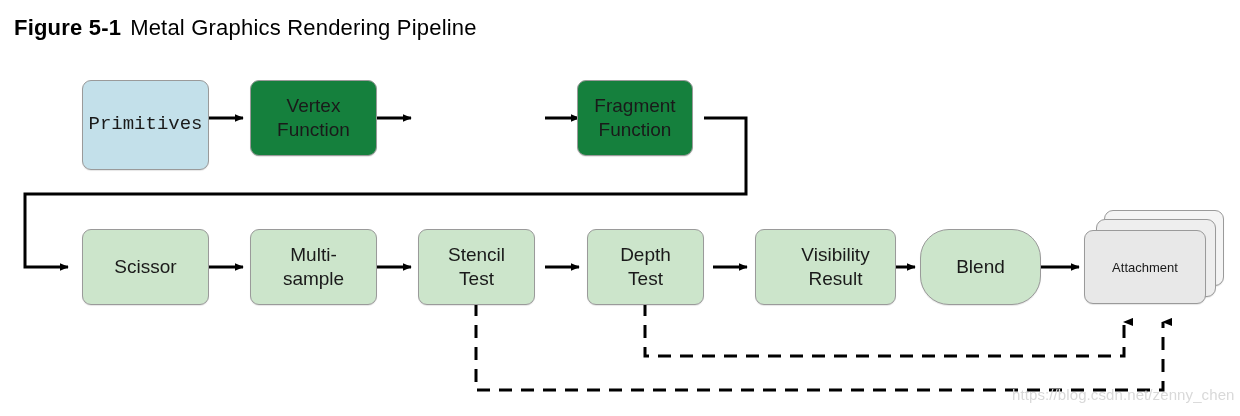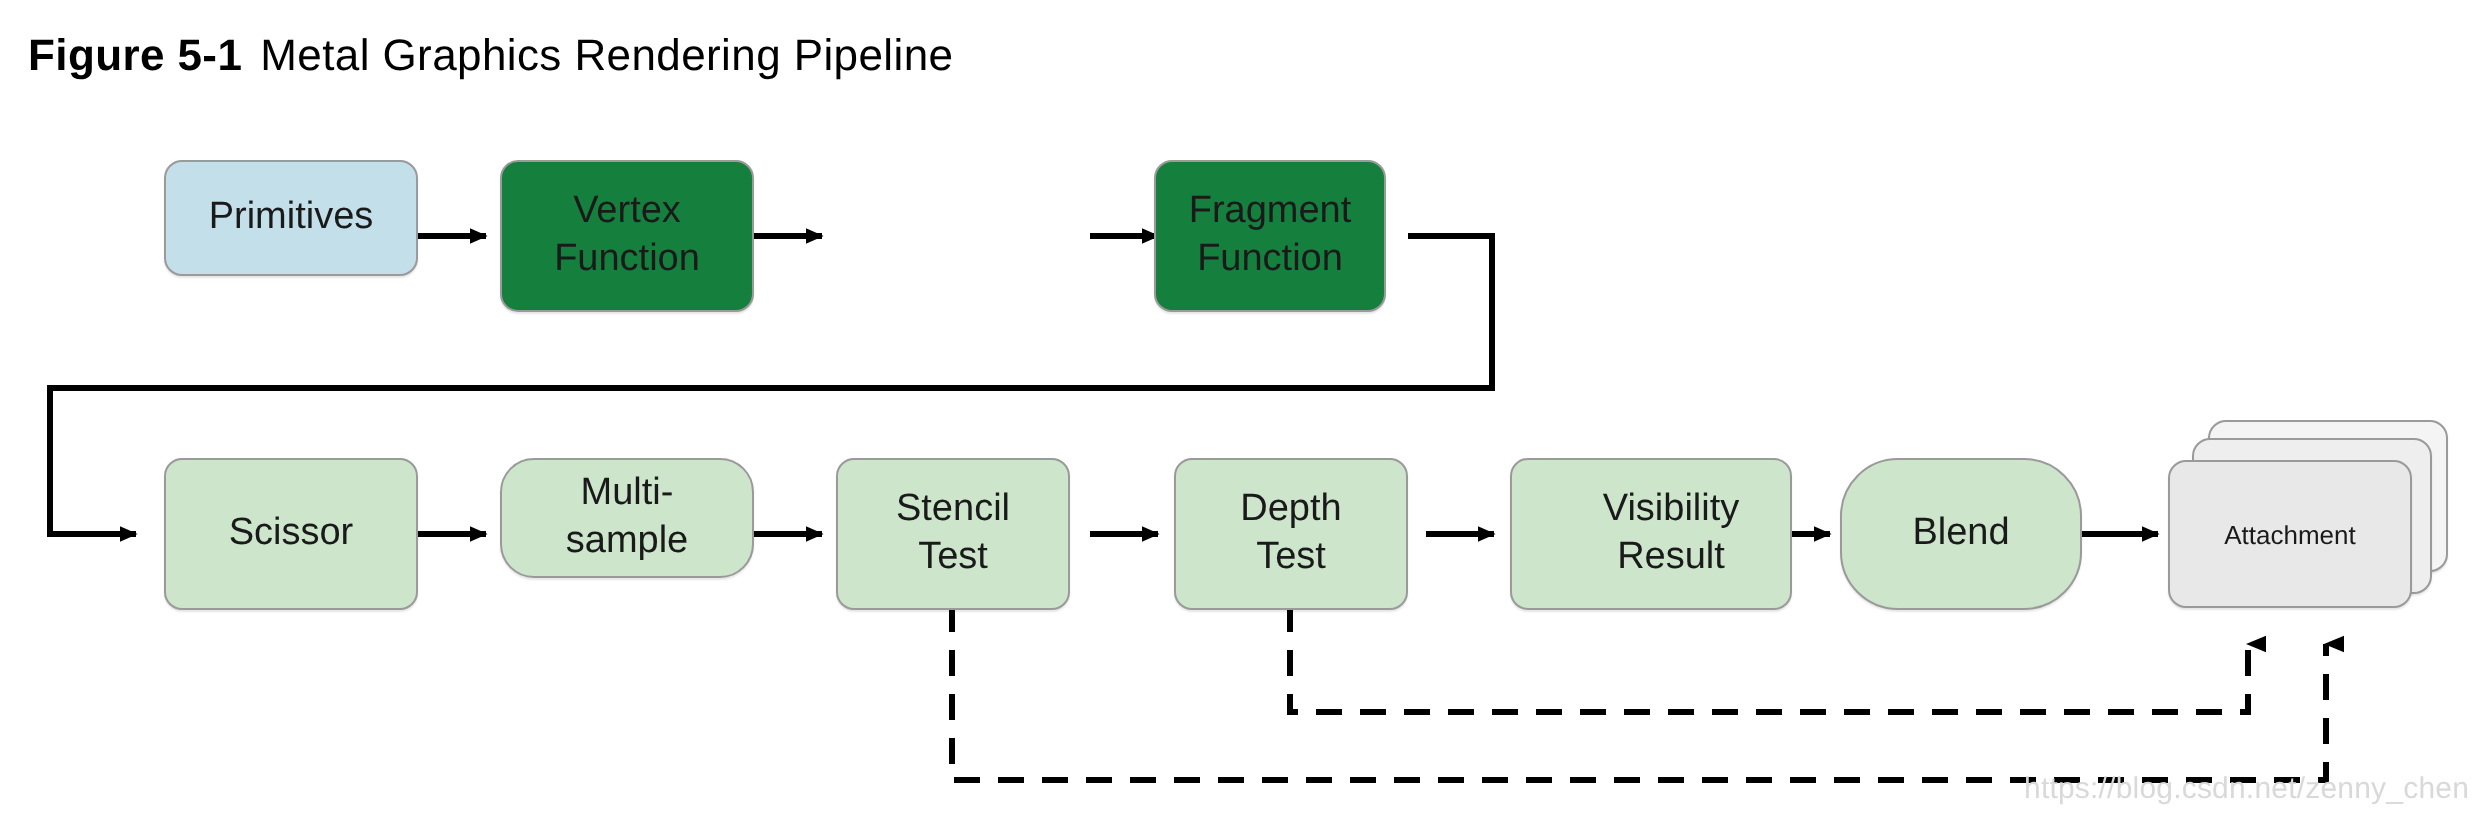--- a/index.html
+++ b/index.html
@@ -152,32 +152,32 @@
 
     <g>
       <path d="M 645 303 L 645 356 L 1124 356 L 1124 322" fill="none" stroke="#000" stroke-width="3" stroke-dasharray="13 9" marker-end="url(#arrowhead-up)"></path>
     </g>
 
     <g>
       <path d="M 476 303 L 476 390 L 1163 390 L 1163 322" fill="none" stroke="#000" stroke-width="3" stroke-dasharray="13 9" marker-end="url(#arrowhead-up)"></path>
     </g>
   </svg>
 
-  <div class="stage blue" style="left:82px;  top:80px;  width:127px; height:58px;">Primitives</div>
+  <div class="stage blue" style="left:82px;  top:80px;  width:127px; height:90px;font-family:Liberation Mono, monospace;">Primitives</div>
 
   <div class="stage gray" style="left:250px; top:80px;  width:127px; height:76px;">Vertex
 Function</div>
 
 
   <div class="stage gray" style="left:577px; top:80px;  width:116px; height:76px;">Fragment
 Function</div>
 
   <div class="stage green" style="left:82px;  top:229px; width:127px; height:76px;">Scissor</div>
 
-  <div class="stage green" style="left:250px; top:229px; width:127px; height:60px;border-radius:17px;">Multi-
+  <div class="stage green" style="left:250px; top:229px; width:127px; height:76px;">Multi-
 sample</div>
 
   <div class="stage green" style="left:418px; top:229px; width:117px; height:76px;">Stencil
 Test</div>
 
   <div class="stage green" style="left:587px; top:229px; width:117px; height:76px;">Depth
 Test</div>
 
   <div class="stage green" style="left:755px; top:229px; width:141px; height:76px;padding-left:20px;">Visibility
 Result</div>

